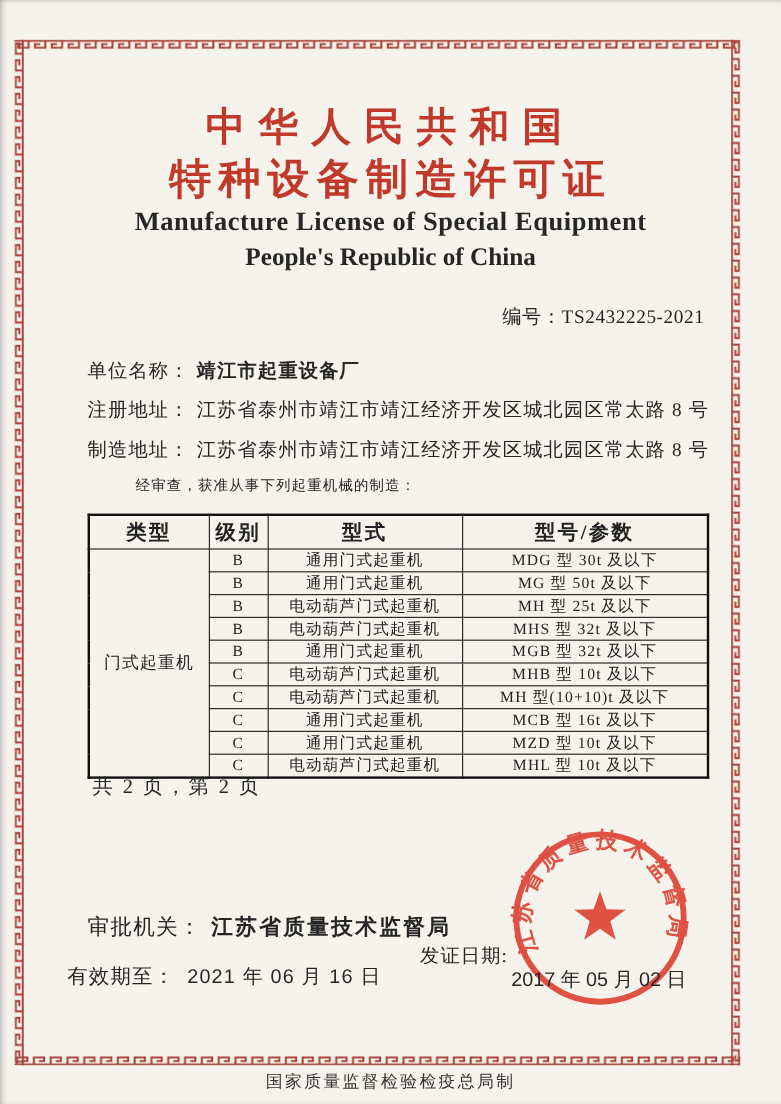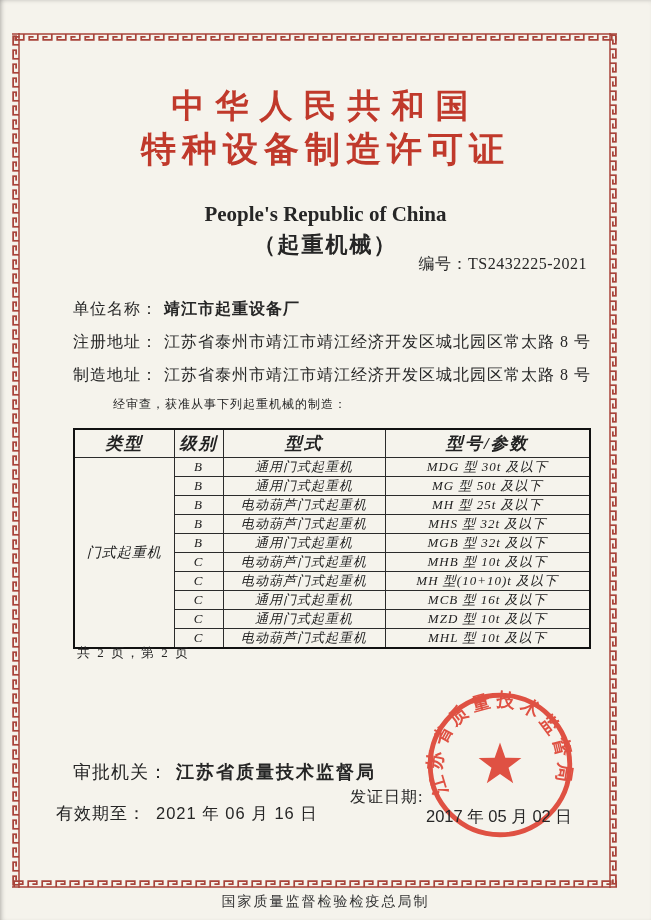--- a/index.html
+++ b/index.html
@@ -40,30 +40,30 @@
   .line-mfg{top:365px;}
   .approval-note{left:113px;top:396px;font-size:12px;letter-spacing:1px;}
 
   table.license{
     position:absolute;left:73px;top:428px;width:516px;
     border-collapse:collapse;table-layout:fixed;
     font-size:13px;color:#222;
   }
   table.license th, table.license td{
     border:1px solid #2b2b2b;text-align:center;vertical-align:middle;
-    padding:0 0;overflow:hidden;white-space:nowrap;font-style:italic;
+    padding:0 0;overflow:hidden;white-space:nowrap;
   }
   table.license{border:2.5px solid #111;}
   table.license th{height:27px;font-size:17px;font-weight:bold;letter-spacing:2px;}
   table.license td{height:17.5px;letter-spacing:1px;}
   td.type-cell{font-size:14px;letter-spacing:2px;}
   col.c-type{width:100px;} col.c-grade{width:49px;}
   col.c-form{width:162px;} col.c-model{width:205px;}
 
-  .page-note{left:77px;top:644px;font-size:13px;letter-spacing:2px;}
+  .page-note{left:77px;top:644px;font-size:17px;letter-spacing:2px;}
 
   .approval-line{left:73px;top:760px;font-size:18px;letter-spacing:1px;}
   .approval-line .val{font-weight:bold;margin-left:8px;letter-spacing:2px;}
   .valid-line{left:56px;top:802px;font-size:17px;letter-spacing:1px;}
   .valid-line .val{margin-left:10px;font-family:"Liberation Sans","DejaVu Sans",sans-serif;font-size:16.5px;}
   .issue-label{left:350px;top:787px;font-size:16px;letter-spacing:1px;z-index:3;}
   .issue-value{left:426px;top:806px;font-size:16.5px;z-index:3;
     font-family:"Liberation Sans","DejaVu Sans",sans-serif;white-space:nowrap;}
 
   .stamp{left:425px;top:690px;z-index:2;opacity:.88;}
@@ -103,22 +103,22 @@
     <defs>
       <pattern id="mV2" patternUnits="userSpaceOnUse" width="14" height="8" patternTransform="rotate(270)">
         <path d="M0 1 H14 M11.8 1 V6.8 H3.2 V3.8 H7.6" fill="none" stroke="#a8433a" stroke-width="1.7"></path>
       </pattern>
     </defs>
     <rect width="8" height="855" fill="url(#mV2)"></rect>
   </svg>
 
   <div class="abs center title-cn2">特种设备制造许可证</div>
   <div class="abs center title-cn1">中华人民共和国</div>
+  <div class="abs center title-en1">Manufacture License of Special Equipment</div>
   <div class="abs center title-en2">People's Republic of China</div>
-  <div class="abs center category">（起重机械）</div>
 
   <div class="abs license-no">
     <span>编号：</span><span>TS2432225-2021</span>
   </div>
 
   <div class="abs info-line line-company">
     <span>单位名称：</span><span class="val bold">靖江市起重设备厂</span>
   </div>
   <div class="abs info-line line-reg">
     <span>注册地址：</span><span class="val">江苏省泰州市靖江市靖江经济开发区城北园区常太路 8 号</span>

